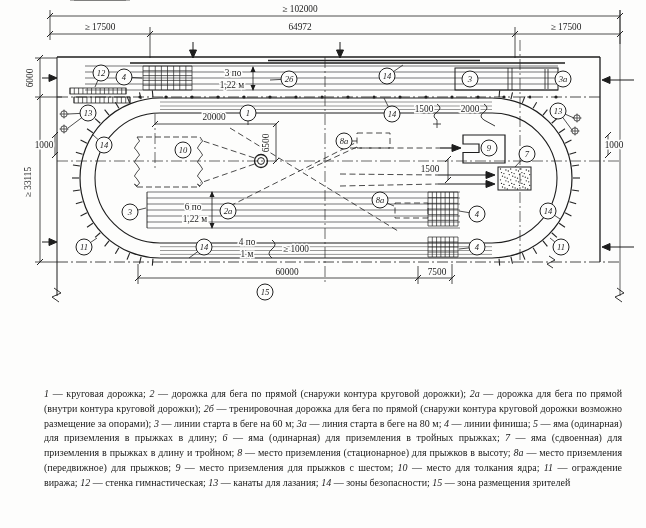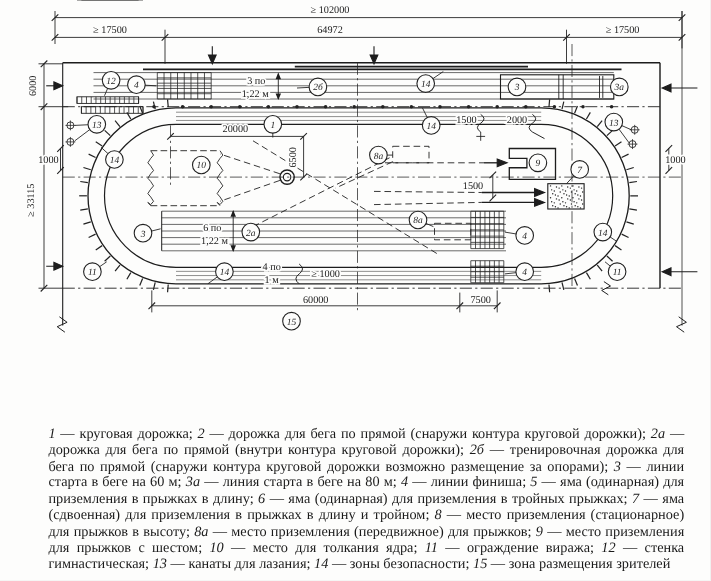--- a/index.html
+++ b/index.html
@@ -2,21 +2,21 @@
 <html><head>
 <meta charset="utf-8">
 <style>
   html,body{margin:0;padding:0;background:#e8e8e6;}
   .page{position:relative;width:646px;height:528px;background:#fdfdfc;overflow:hidden;
         font-family:"Liberation Serif", serif;}
   svg text{font-family:"Liberation Serif", serif;}
   .dimtxt{font-size:9.3px;fill:#1d1d1d;paint-order:stroke;stroke:#fdfdfc;stroke-width:3px;}
   .callout-num{font-size:8.6px;font-style:italic;fill:#1d1d1d;}
   .legend{position:absolute;left:44px;top:387px;width:578px;margin:0;
-          font-size:13px;line-height:14.8px;color:#1a1a1a;text-align:justify;}
+          font-size:10px;line-height:14.8px;color:#1a1a1a;text-align:justify;}
   .legend i{font-style:italic;}
 </style>
 </head>
 <body>
 <div class="page">
 
 <svg id="plan" width="646" height="385" viewBox="0 0 646 385" style="position:absolute;left:0;top:0;">
 
   <g stroke="#222" stroke-width="0.8" fill="none">
     <line x1="50" y1="16" x2="620" y2="16"></line>

